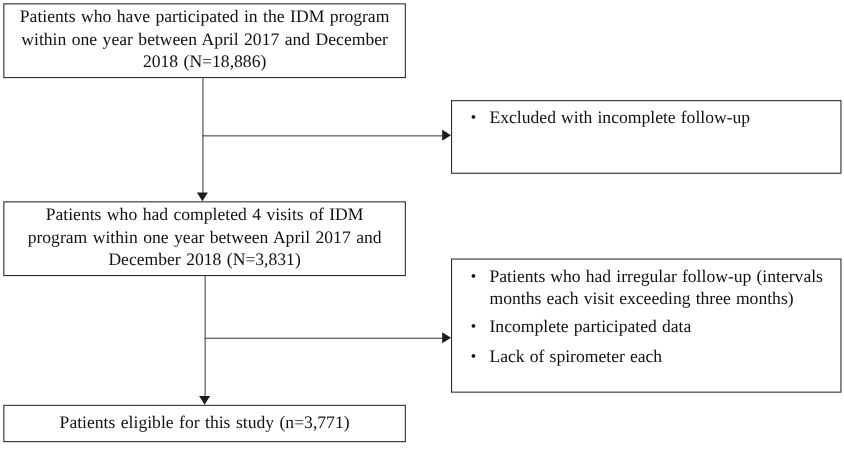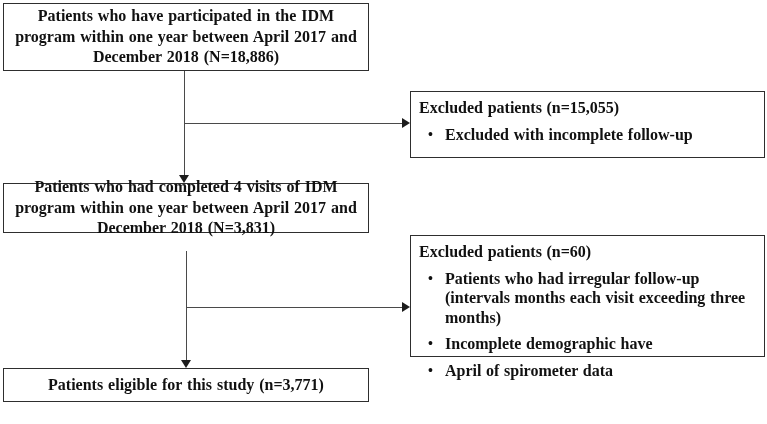--- a/index.html
+++ b/index.html
@@ -8,42 +8,41 @@
     background: #ffffff;
     font-family: "Liberation Serif", "DejaVu Serif", serif;
   }
   .canvas {
     position: relative;
     width: 767px;
     height: 424px;
     background: #ffffff;
     overflow: hidden;
     color: #111111;
-    font-weight: bold;
   }
   .box {
     position: absolute;
     border: 1.5px solid #2e2e2e;
     background: #ffffff;
     box-sizing: border-box;
   }
   .main-box {
     left: 3px;
     width: 366px;
     display: flex;
     align-items: center;
     justify-content: center;
     text-align: center;
     font-size: 16px;
     line-height: 1.3;
     padding: 2px 8px;
     word-spacing: 0.06em;
   }
   .box-participants { top: 3px;   height: 68px; }
-  .box-completed    { top: 183px; height: 50px; }
+  .box-completed    { top: 183px; height: 68px; }
   .box-eligible     { top: 368px; height: 34px; }
 
   .side-box {
     left: 410px;
     width: 355px;
     font-size: 16px;
     line-height: 1.22;
     padding: 6px 8px 4px 8px;
     word-spacing: 0.04em;
   }
@@ -103,44 +102,42 @@
 </head>
 <body>
 
 <div class="canvas">
 
   <div class="box main-box box-participants">
     <span>Patients who have participated in the IDM program within one year between April 2017 and December 2018 (N=18,886)</span>
   </div>
 
   <div class="box side-box box-excluded-1">
-    <div class="side-title">Excluded patients (n=15,055)</div>
     <div class="bullet-row">
       <span class="bullet-marker">•</span>
       <span class="bullet-text">Excluded with incomplete follow-up</span>
     </div>
   </div>
 
   <div class="box main-box box-completed">
     <span>Patients who had completed 4 visits of IDM program within one year between April 2017 and December 2018 (N=3,831)</span>
   </div>
 
   <div class="box side-box box-excluded-2">
-    <div class="side-title">Excluded patients (n=60)</div>
     <div class="bullet-row">
       <span class="bullet-marker">•</span>
       <span class="bullet-text">Patients who had irregular follow-up (intervals months each visit exceeding three months)</span>
     </div>
     <div class="bullet-row">
       <span class="bullet-marker">•</span>
-      <span class="bullet-text">Incomplete demographic have</span>
+      <span class="bullet-text">Incomplete participated data</span>
     </div>
     <div class="bullet-row">
       <span class="bullet-marker">•</span>
-      <span class="bullet-text">April of spirometer data</span>
+      <span class="bullet-text">Lack of spirometer each</span>
     </div>
   </div>
 
   <div class="box main-box box-eligible">
     <span>Patients eligible for this study (n=3,771)</span>
   </div>
 
   <div class="connector v-line v1"></div>
   <div class="connector h-line h1"></div>
   <div class="connector v-line v2"></div>

